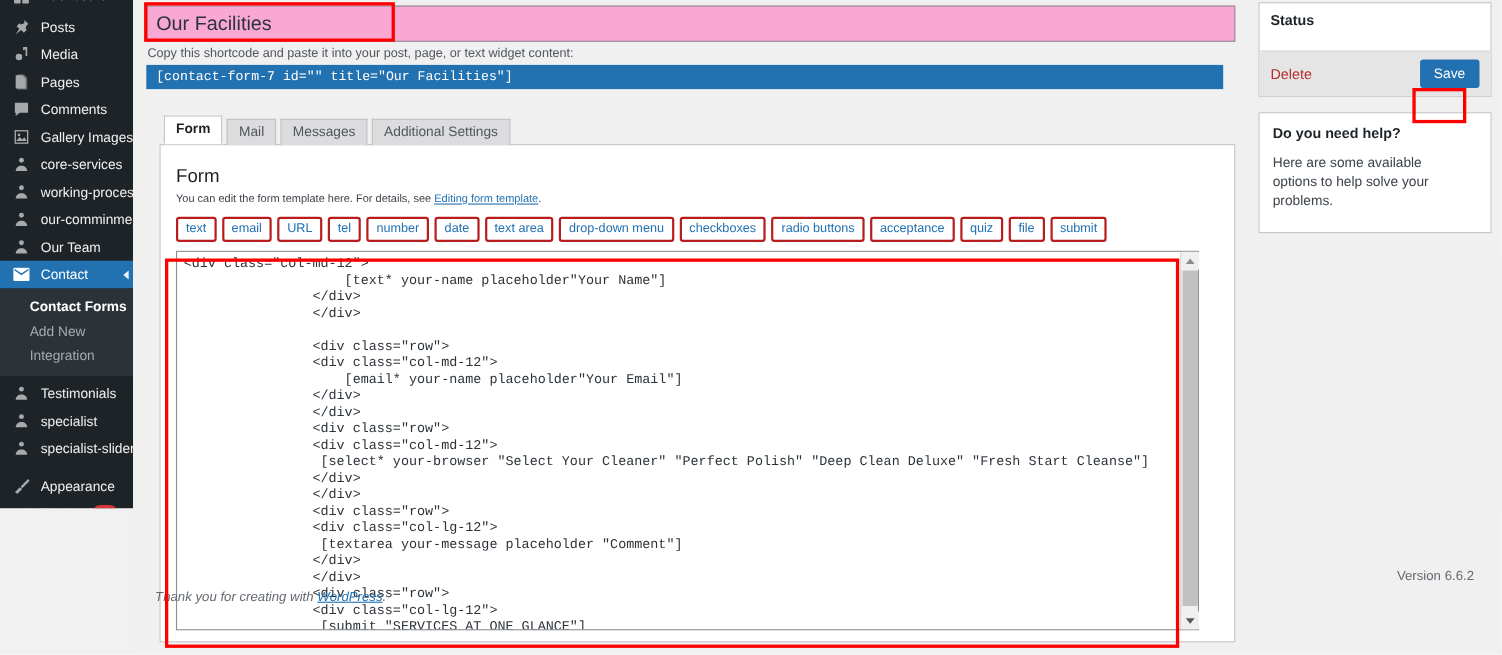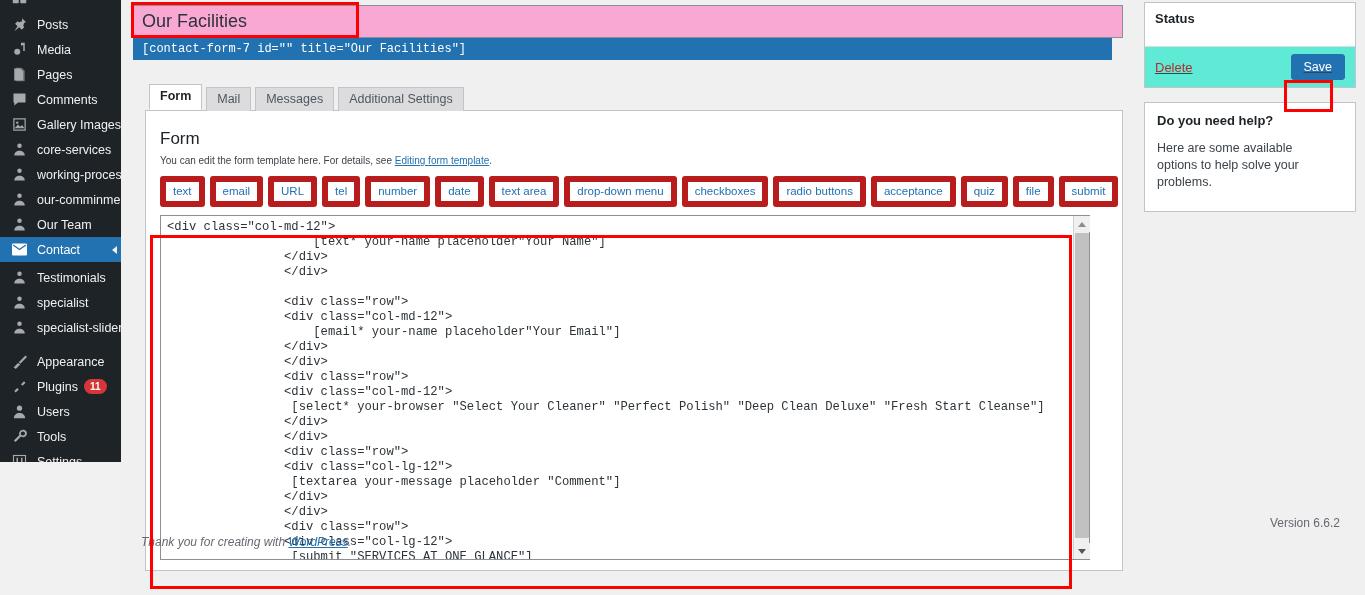--- a/index.html
+++ b/index.html
@@ -178,21 +178,21 @@
   }
   .panel-desc a { color: #2271b1; }
 
   .tag-row {
     display: flex;
     flex-wrap: nowrap;
     gap: 5px;
     margin-bottom: 8px;
   }
   .tag-btn {
-    border: 6px solid #b91c1c;
+    border: 2px solid #b91c1c;
     border-radius: 3px;
     color: #2271b1;
     background: #fff;
     font-size: 11.5px;
     line-height: 16px;
     padding: 1px 7px 2px 7px;
     cursor: pointer;
     white-space: nowrap;
   }
 
@@ -285,27 +285,26 @@
     border-radius: 3px;
     background: #f6f7f7;
     color: #2271b1;
     font-size: 12.5px;
     line-height: 18px;
     padding: 1px 9px 2px 9px;
     cursor: pointer;
   }
   #major-publishing-actions {
     border-top: 1px solid #dcdcde;
-    background: #5eead4;
+    background: #e5e5e5;
     padding: 8px 10px;
     display: flex;
     align-items: center;
     justify-content: space-between;
     height: 41px;
-    text-decoration: underline;
   }
   .delete-link {
     color: #b32d2e;
     font-size: 13px;
     cursor: pointer;
     text-decoration: none;
   }
   .btn-primary {
     background: #2271b1;
     border: 1px solid #2271b1;
@@ -461,20 +460,25 @@
       <span class="mi-icon">
         <svg width="15" height="13" viewBox="0 0 20 16" fill="currentColor">
             <rect x="0" y="0" width="20" height="16" rx="1.5"></rect>
             <path d="M1.5 2l8.5 6 8.5-6" fill="none" stroke="#2271b1" stroke-width="1.8"></path>
           </svg>
       </span>
       <span>Contact</span>
       <span class="arrow-right"></span>
     </div>
 
+    <div class="menu-sub">
+      <div class="submenu-item head">Contact Forms</div>
+      <div class="submenu-item">Add New</div>
+      <div class="submenu-item">Integration</div>
+    </div>
 
     <div class="menu-item" style="margin-top:3px;">
       <span class="mi-icon">
         <svg width="15" height="15" viewBox="0 0 20 20" fill="currentColor">
             <circle cx="10" cy="5" r="3"></circle>
             <path d="M3 18c0-4 3.2-6.5 7-6.5S17 14 17 18z"></path>
           </svg>
       </span>
       <span>Testimonials</span>
     </div>
@@ -560,20 +564,21 @@
 
   <div id="wpbody">
     <div id="poststuff">
 
       <div id="post-body-content">
 
         <div id="titlewrap">
           <input id="title" type="text" value="Our Facilities" style="">
         </div>
 
+        <div class="shortcode-label">Copy this shortcode and paste it into your post, page, or text widget content:</div>
 
         <div id="shortcode-bar">[contact-form-7 id="" title="Our Facilities"]</div>
 
         <div class="tab-strip">
           <div class="tab active">Form</div>
           <div class="tab">Mail</div>
           <div class="tab">Messages</div>
           <div class="tab">Additional Settings</div>
         </div>
 

